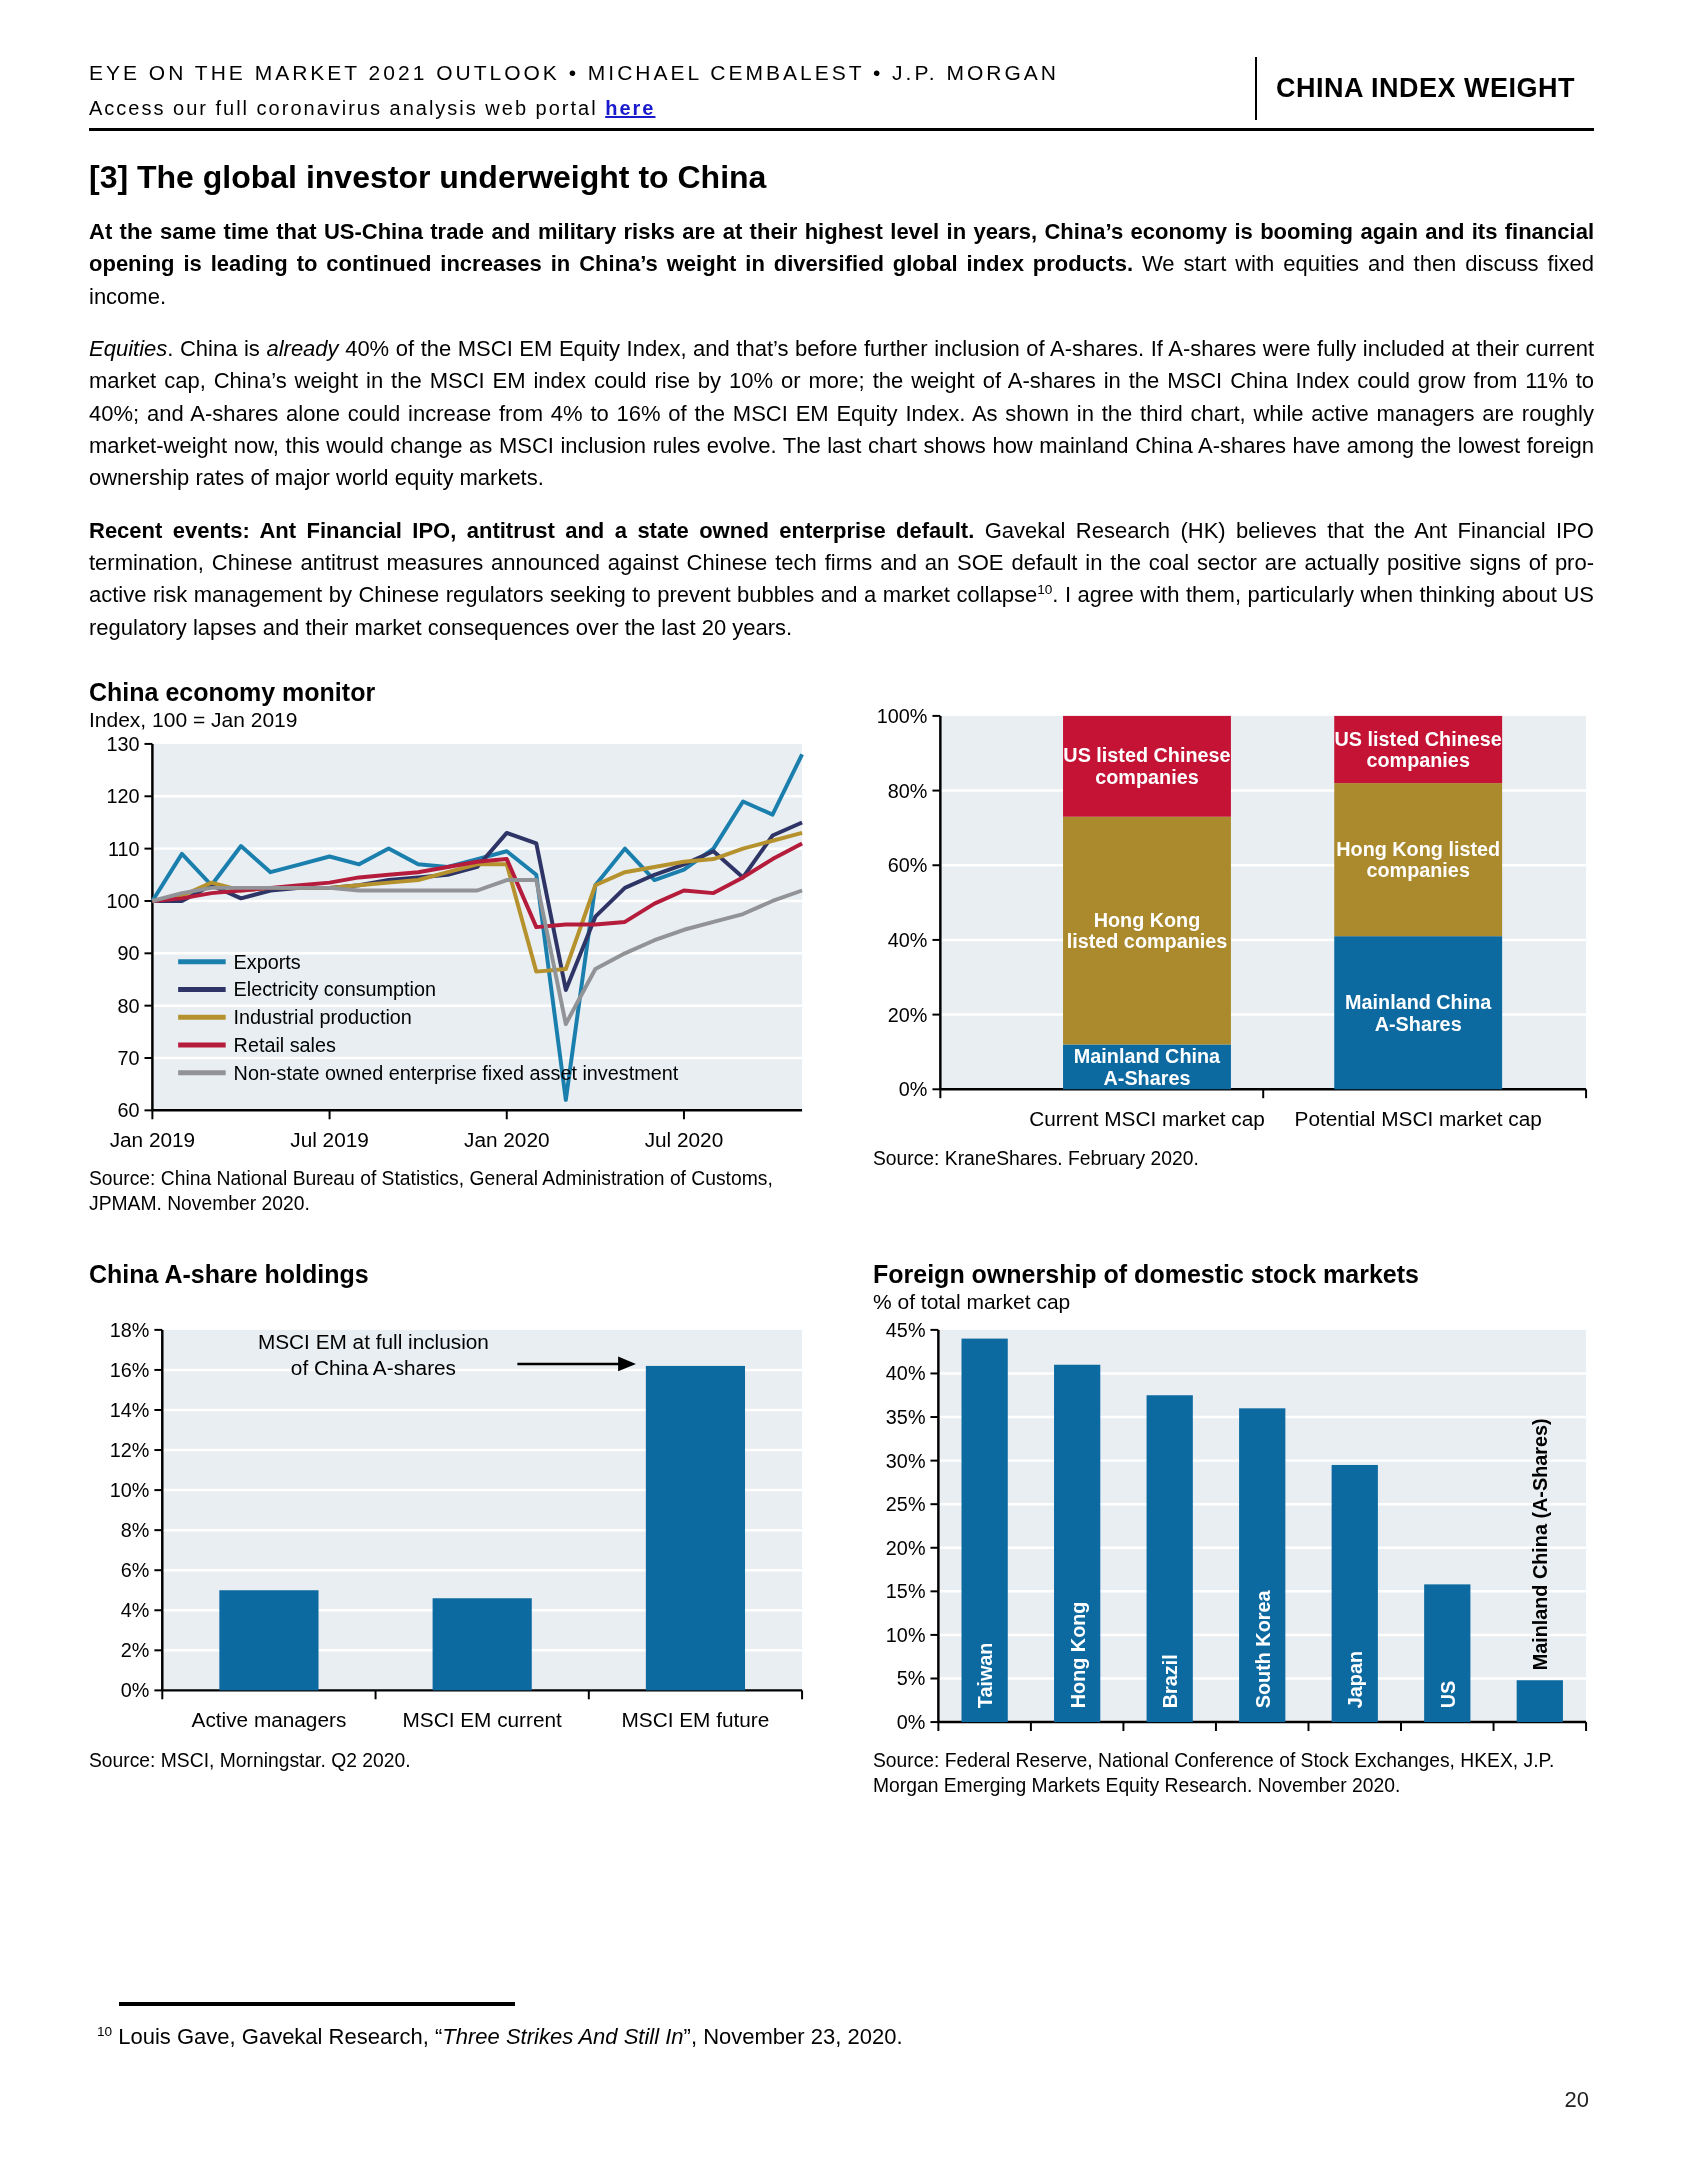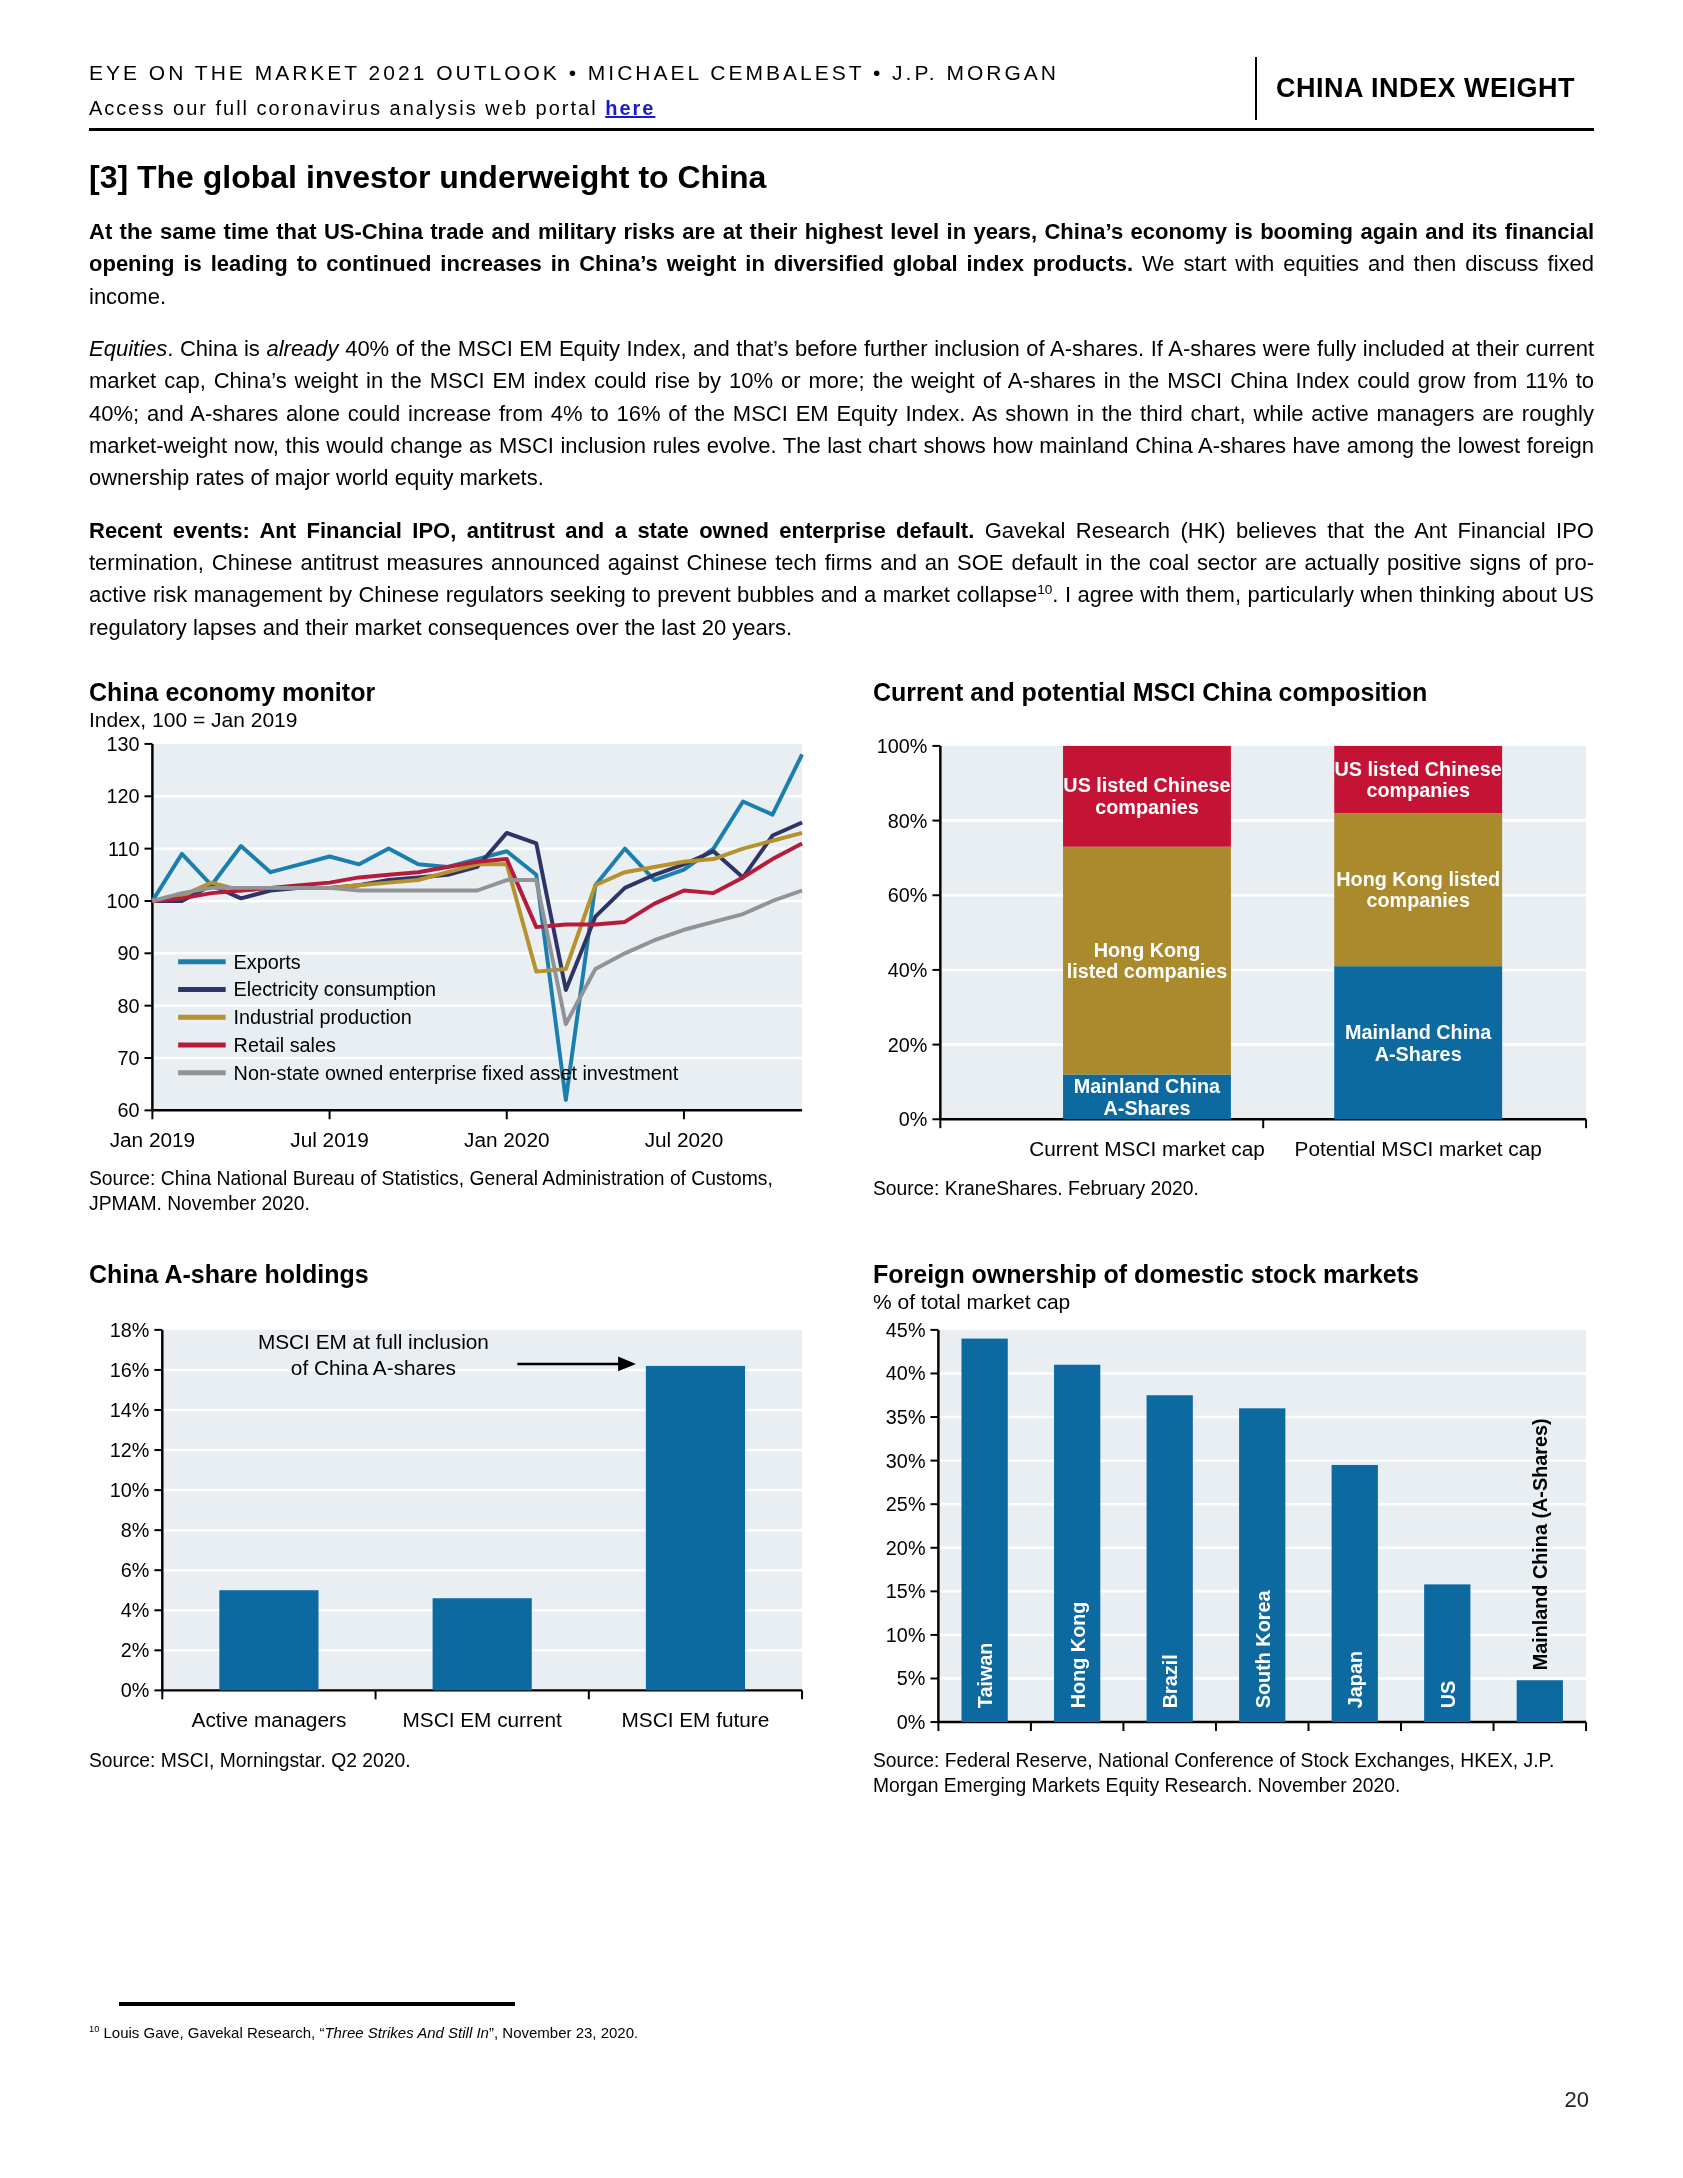--- a/index.html
+++ b/index.html
@@ -28,21 +28,21 @@
   .charts-grid { margin-top:34px; display:grid; grid-template-columns:1fr 1fr; column-gap:63px; row-gap:44px; }
   figure.chart { margin:0; }
   .chart-title { font-size:25px; font-weight:bold; margin:0 0 1px 0; }
   .chart-subtitle { font-size:21px; margin:0 0 2px 0; min-height:26px; }
   .chart-svg { width:100%; display:block; }
   .chart-svg text { font-family:"Liberation Sans", sans-serif; }
   .chart-source { font-size:19.3px; line-height:1.3; margin:4px 0 0 0; }
   
   .footnote { position:absolute; left:89px; top:2002px; width:1505px; }
   .footnote-rule { width:396px; height:4px; background:#000; margin:0 0 18px 30px; }
-  .footnote-text { font-size:15px; margin:0; }
+  .footnote-text { font-size:22px; margin:8px; }
   .page-number { position:absolute; right:94px; top:2087px; font-size:22px; color:#222; }
 </style>
 </head>
 <body>
 
 <div class="page">
 
   <header>
     <div class="hleft">
       <div class="hline1">EYE ON THE MARKET 2021 OUTLOOK • MICHAEL CEMBALEST • J.P. MORGAN</div>
@@ -110,21 +110,20 @@
           <text x="146" y="291" font-size="20">Industrial production</text>
           <line x1="90" y1="312" x2="138" y2="312" stroke="#b51c3c" stroke-width="5"></line>
           <text x="146" y="319" font-size="20">Retail sales</text>
           <line x1="90" y1="340" x2="138" y2="340" stroke="#919396" stroke-width="5"></line>
           <text x="146" y="347" font-size="20">Non-state owned enterprise fixed asset investment</text>
         </svg>
       <p class="chart-source">Source: China National Bureau of Statistics, General Administration of Customs, JPMAM. November 2020.</p>
     </figure>
 
     <figure class="chart">
-      <h3 class="chart-title">Current and potential MSCI China composition</h3>
       <p class="chart-subtitle"></p>
       <svg id="svg-stack" class="chart-svg" viewBox="0 0 728 440">
           <rect x="68" y="10" width="652" height="377" fill="#e8eef2"></rect>
           <line x1="60" y1="387" x2="68" y2="387" stroke="#000" stroke-width="2"></line>
           <text x="55" y="394" text-anchor="end" font-size="20">0%</text>
           <line x1="68" y1="311.6" x2="720" y2="311.6" stroke="#ffffff" stroke-width="2.5"></line>
           <line x1="60" y1="311.6" x2="68" y2="311.6" stroke="#000" stroke-width="2"></line>
           <text x="55" y="318.6" text-anchor="end" font-size="20">20%</text>
           <line x1="68" y1="236.2" x2="720" y2="236.2" stroke="#ffffff" stroke-width="2.5"></line>
           <line x1="60" y1="236.2" x2="68" y2="236.2" stroke="#000" stroke-width="2"></line>

